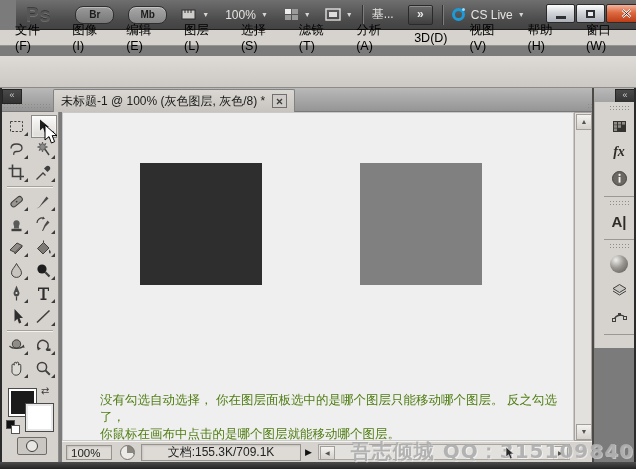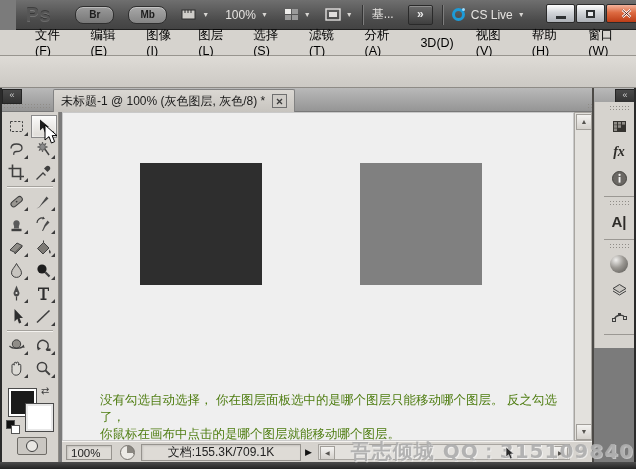--- a/index.html
+++ b/index.html
@@ -29,22 +29,22 @@
   .cslive-ico::after{content:"";position:absolute;right:-3px;top:-3px;width:3px;height:3px;
     background:#9adcff;border-radius:50%;}
   #winbtns{position:absolute;right:5px;top:4px;display:flex;gap:1px;}
   .winbtn{width:29px;height:19px;border:1px solid #2b2b2b;border-radius:2px;box-sizing:border-box;
     background:linear-gradient(#fdfdfd,#d2d5d9 45%,#aeb2b8);display:flex;align-items:center;justify-content:center;}
   .winbtn.close{width:41px;background:linear-gradient(#f3b39c,#dd6a41 45%,#bc3d17);}
   .glyph-min{width:10px;height:3px;background:#2e3133;margin-top:8px;}
   .glyph-restore{width:9px;height:8px;border:2px solid #2e3133;box-sizing:border-box;background:#e9ebee;}
 
   
-  #menubar{left:0;top:30px;width:636px;height:26px;box-sizing:border-box;background:#d6d3ce;
-    border-bottom:1px solid #98958f;display:flex;align-items:center;padding-left:24px;}
+  #menubar{left:0;top:30px;width:636px;height:16px;box-sizing:border-box;background:#d6d3ce;
+    border-bottom:1px solid #98958f;display:flex;align-items:center;padding-left:4px;}
   .menu-item{padding:0 11px;font-size:12.5px;color:#000;}
 
   
   #optionsbar{left:0;top:56px;width:636px;height:32px;box-sizing:border-box;
     background:linear-gradient(#dedbd6,#ccc9c4);border-bottom:1px solid #8e8b86;}
   .grip{background-image:radial-gradient(circle,#8f8c87 28%,transparent 30%);
     background-size:3px 3px;}
   #opt-grip{left:2px;top:60px;width:8px;height:24px;}
   #opt-tool{left:16px;top:62px;display:flex;align-items:center;}
   #opt-div1{left:56px;top:61px;width:1px;height:22px;background:#a3a09b;box-shadow:1px 0 0 #f2f0ed;}
@@ -218,22 +218,22 @@
           <svg width="11" height="9" viewBox="0 0 11 9">
             <path d="M1.5 1 L9.5 8 M9.5 1 L1.5 8" stroke="#fff" stroke-width="2.4"></path>
             <path d="M1.5 1 L9.5 8 M9.5 1 L1.5 8" stroke="#5a1406" stroke-width="1"></path>
           </svg>
         </span>
     </span>
   </div>
 
   <div class="abs" id="menubar">
       <span class="menu-item">文件(F)</span>
+      <span class="menu-item">图像(I)</span>
       <span class="menu-item">编辑(E)</span>
-      <span class="menu-item">图像(I)</span>
       <span class="menu-item">图层(L)</span>
       <span class="menu-item">选择(S)</span>
       <span class="menu-item">滤镜(T)</span>
       <span class="menu-item">分析(A)</span>
       <span class="menu-item">3D(D)</span>
       <span class="menu-item">视图(V)</span>
       <span class="menu-item">帮助(H)</span>
       <span class="menu-item">窗口(W)</span>
     </div>
 

